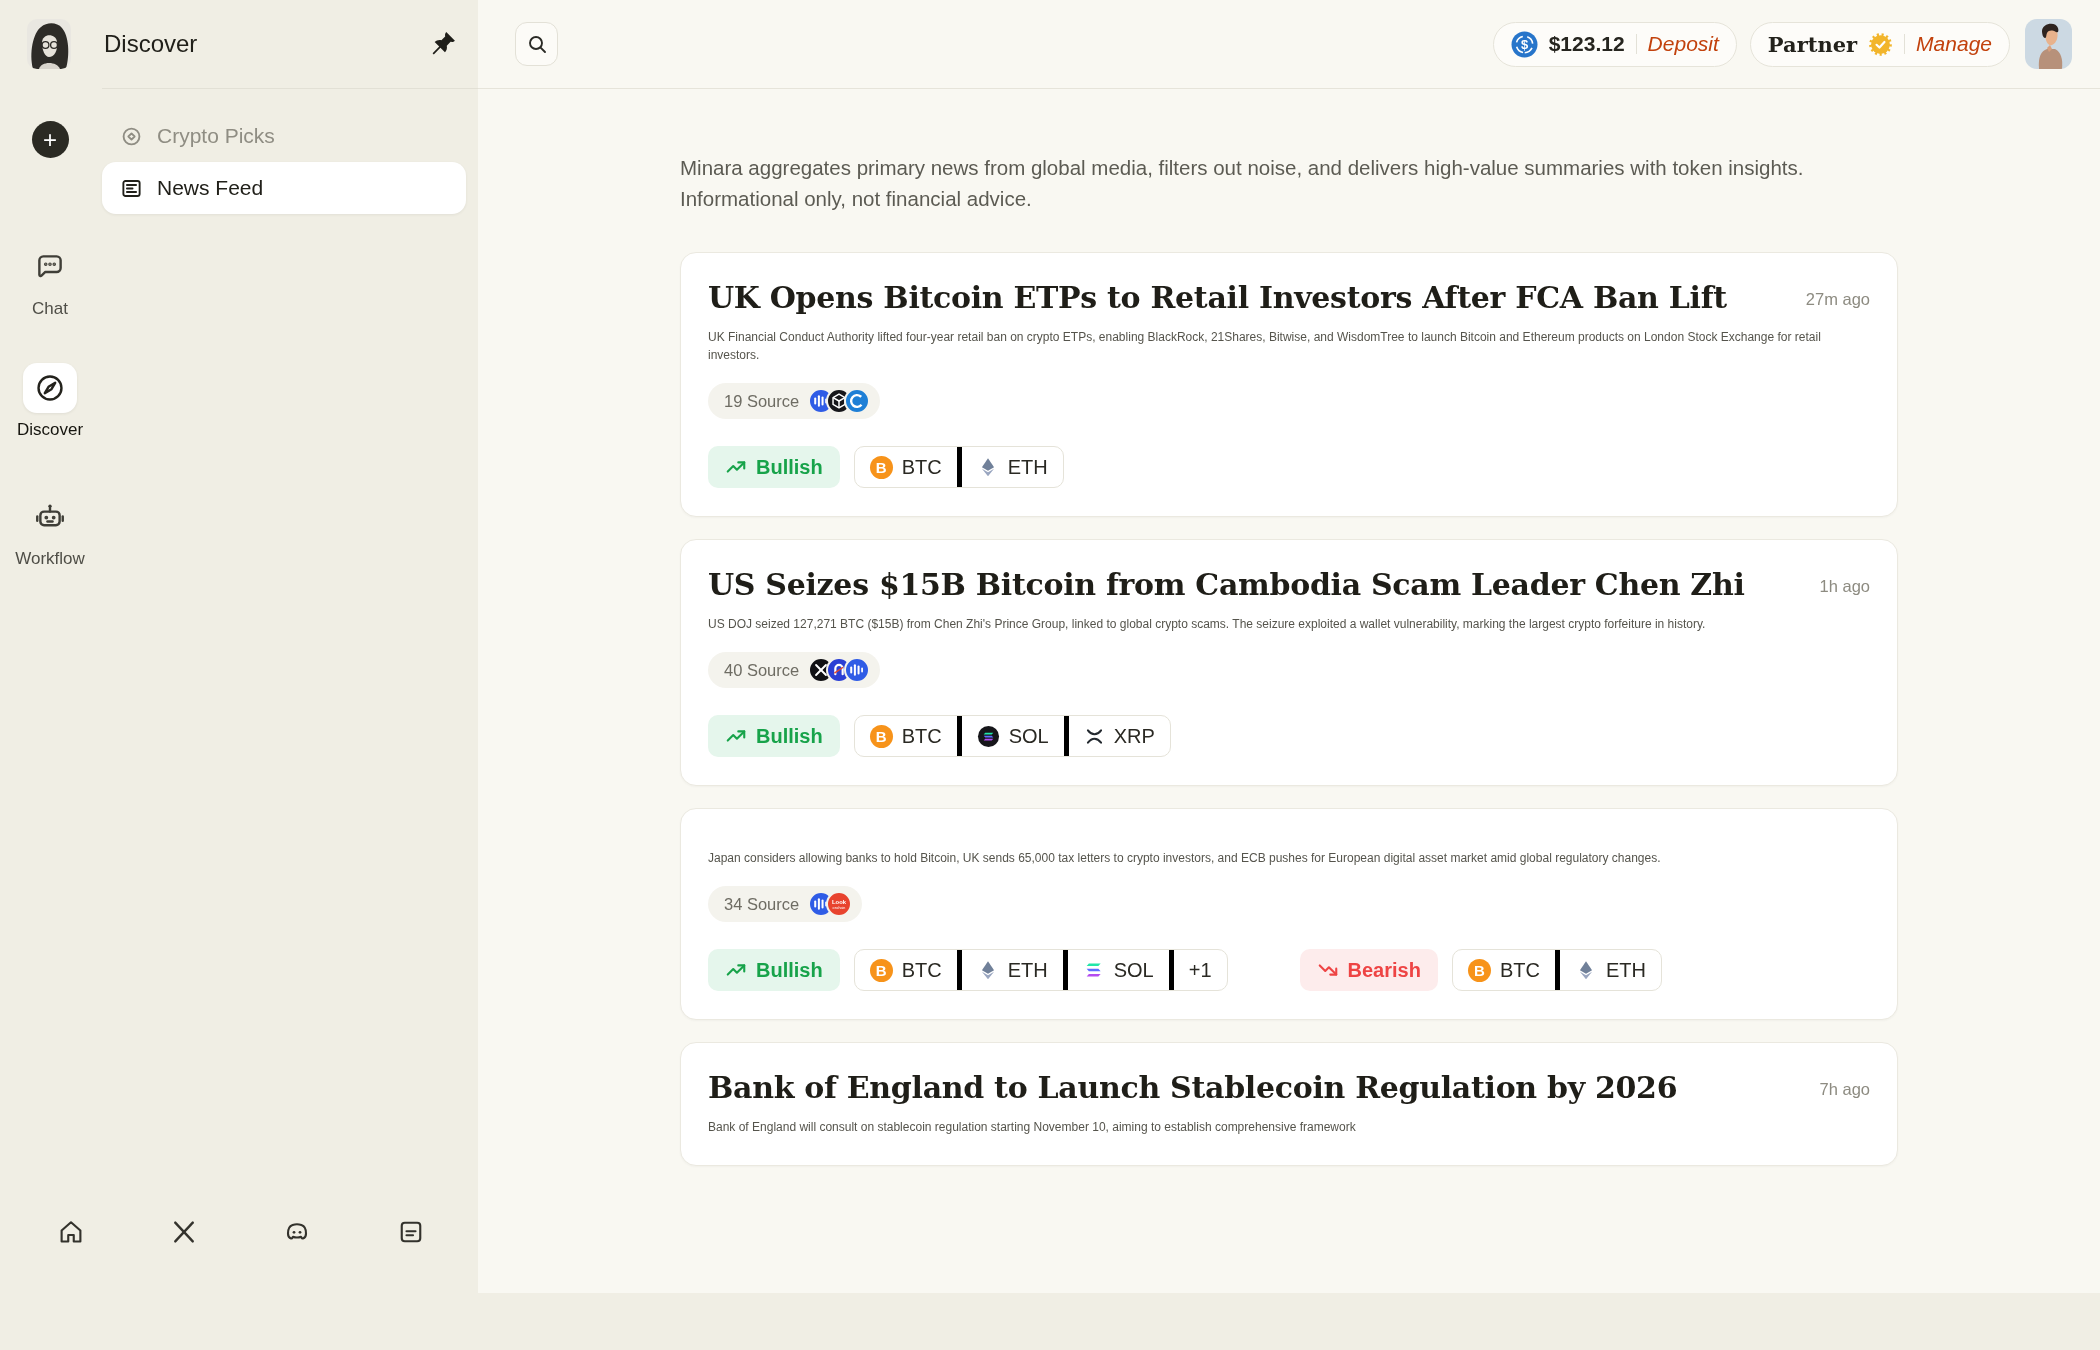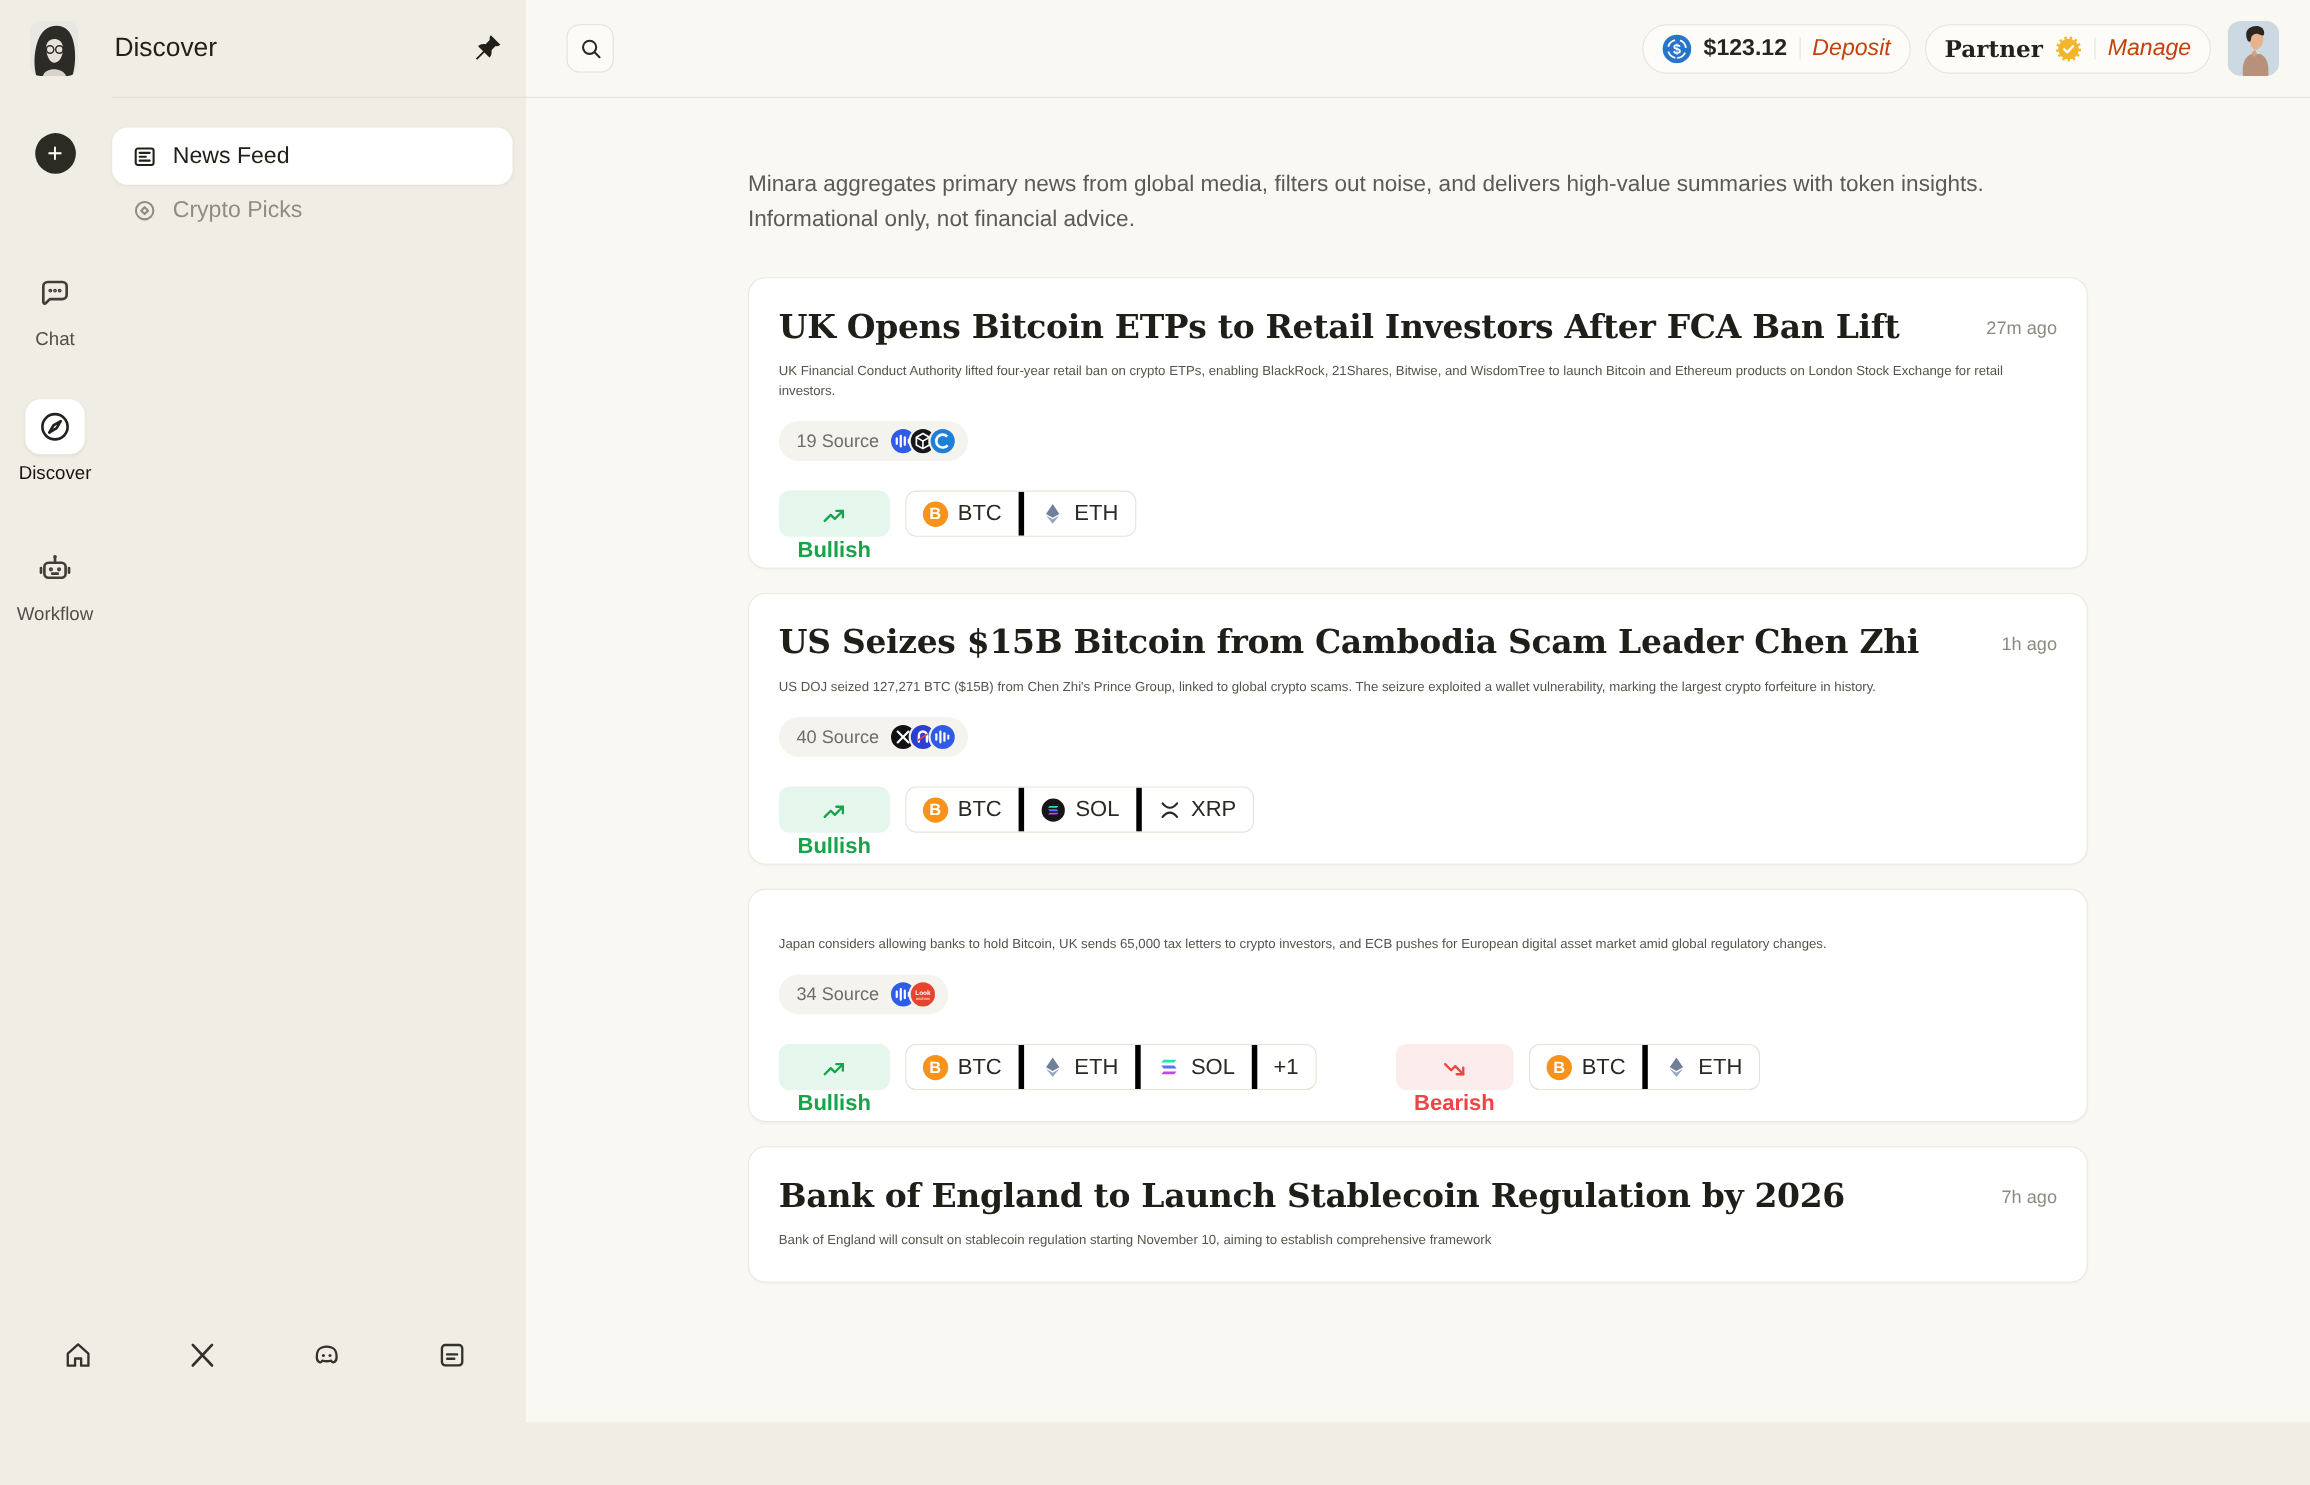--- a/index.html
+++ b/index.html
@@ -58,21 +58,21 @@
   .card-time { font-size:16.5px; color:#8d8b81; white-space:nowrap; margin-left:24px; padding-top:10px; }
   .card-desc { margin-top:13px; font-size:12px; line-height:1.58; color:#55544c; max-width:1130px; }
   .source-pill { margin-top:18px; display:inline-flex; align-items:center; gap:9px; background:#f4f3ed; border:none; border-radius:999px; padding:5px 10px 5px 16px; cursor:pointer; }
   .source-text { font-size:16.5px; color:#6e6c63; font-family:inherit; }
   .src-icons { display:inline-flex; }
   .src-ic { width:26px; height:26px; border-radius:50%; border:2px solid #f4f3ed; display:inline-flex; align-items:center; justify-content:center; overflow:hidden; }
   .src-ic + .src-ic { margin-left:-8px; }
 
   .signals { margin-top:27px; display:flex; gap:72px; }
   .signal-group { display:flex; gap:14px; }
-  .sent-pill { display:inline-flex; align-items:center; gap:9px; height:42px; padding:12px 17px; border-radius:10px; font-size:20px; font-weight:700;flex-direction:column; }
+  .sent-pill { display:inline-flex; align-items:center; gap:9px; height:42px; padding:0 17px; border-radius:10px; font-size:20px; font-weight:700; }
   .sent-pill.up { background:#e5f6ec; color:#17a34a; }
   .sent-pill.down { background:#fdecec; color:#ee4444; }
   .token-group { display:inline-flex; align-items:stretch; background:#fff; border:1px solid #e5e3d9; border-radius:10px; overflow:hidden; }
   .token-seg { display:flex; align-items:center; gap:9px; padding:0 15px; font-size:20px; color:#2a2923; font-weight:500; cursor:pointer; }
   .token-seg + .token-seg { border-left:5px solid #000000; }
   .coin { display:inline-flex; align-items:center; justify-content:center; width:23px; height:23px; border-radius:50%; color:#fff; font-weight:700; font-size:15px; }
   .t-icon { display:inline-flex; align-items:center; }
   svg { display:block; }
 </style>
 </head>
@@ -138,39 +138,39 @@
               <line x1="10.2" y1="15.2" x2="13.8" y2="15.2"></line>
               <line x1="3" y1="11.6" x2="3" y2="14.6"></line>
                 <line x1="21" y1="11.6" x2="21" y2="14.6"></line>
             </svg>
           </span>
           <span class="rlabel">Workflow</span>
         </div>
       </nav>
 
       <div class="subnav">
+        <div class="subnav-item">
+          <span class="snic">
+            <svg width="25" height="25" viewBox="0 0 24 24" fill="none" stroke="currentColor" stroke-width="1.8" stroke-linejoin="round">
+              <circle cx="12" cy="12" r="7.6"></circle>
+              <polygon points="12 9 15 12 12 15 9 12"></polygon>
+            </svg>
+          </span>
+          <span>Crypto Picks</span>
+        </div>
         <div class="subnav-item active">
           <span class="snic">
             <svg width="25" height="25" viewBox="0 0 24 24" fill="none" stroke="currentColor" stroke-width="1.8" stroke-linecap="round" stroke-linejoin="round">
               <rect x="4.2" y="4.8" width="15.6" height="14.4" rx="2"></rect>
               <line x1="7.6" y1="8.6" x2="16.4" y2="8.6"></line>
               <line x1="7.6" y1="12" x2="13" y2="12"></line>
               <line x1="7.6" y1="15.4" x2="16.4" y2="15.4"></line>
             </svg>
           </span>
           <span>News Feed</span>
-        </div>
-        <div class="subnav-item">
-          <span class="snic">
-            <svg width="25" height="25" viewBox="0 0 24 24" fill="none" stroke="currentColor" stroke-width="1.8" stroke-linejoin="round">
-              <circle cx="12" cy="12" r="7.6"></circle>
-              <polygon points="12 9 15 12 12 15 9 12"></polygon>
-            </svg>
-          </span>
-          <span>Crypto Picks</span>
         </div>
       </div>
     </div>
 
     <div class="sidebar-footer">
       <button class="foot-btn">
         <svg width="30" height="30" viewBox="0 0 24 24" fill="none" stroke="currentColor" stroke-width="1.7" stroke-linejoin="round">
           <path d="M4.5 10.8 L12 4.2 L19.5 10.8 V19.6 H14.2 V14.4 H9.8 V19.6 H4.5 Z"></path>
         </svg>
       </button>

